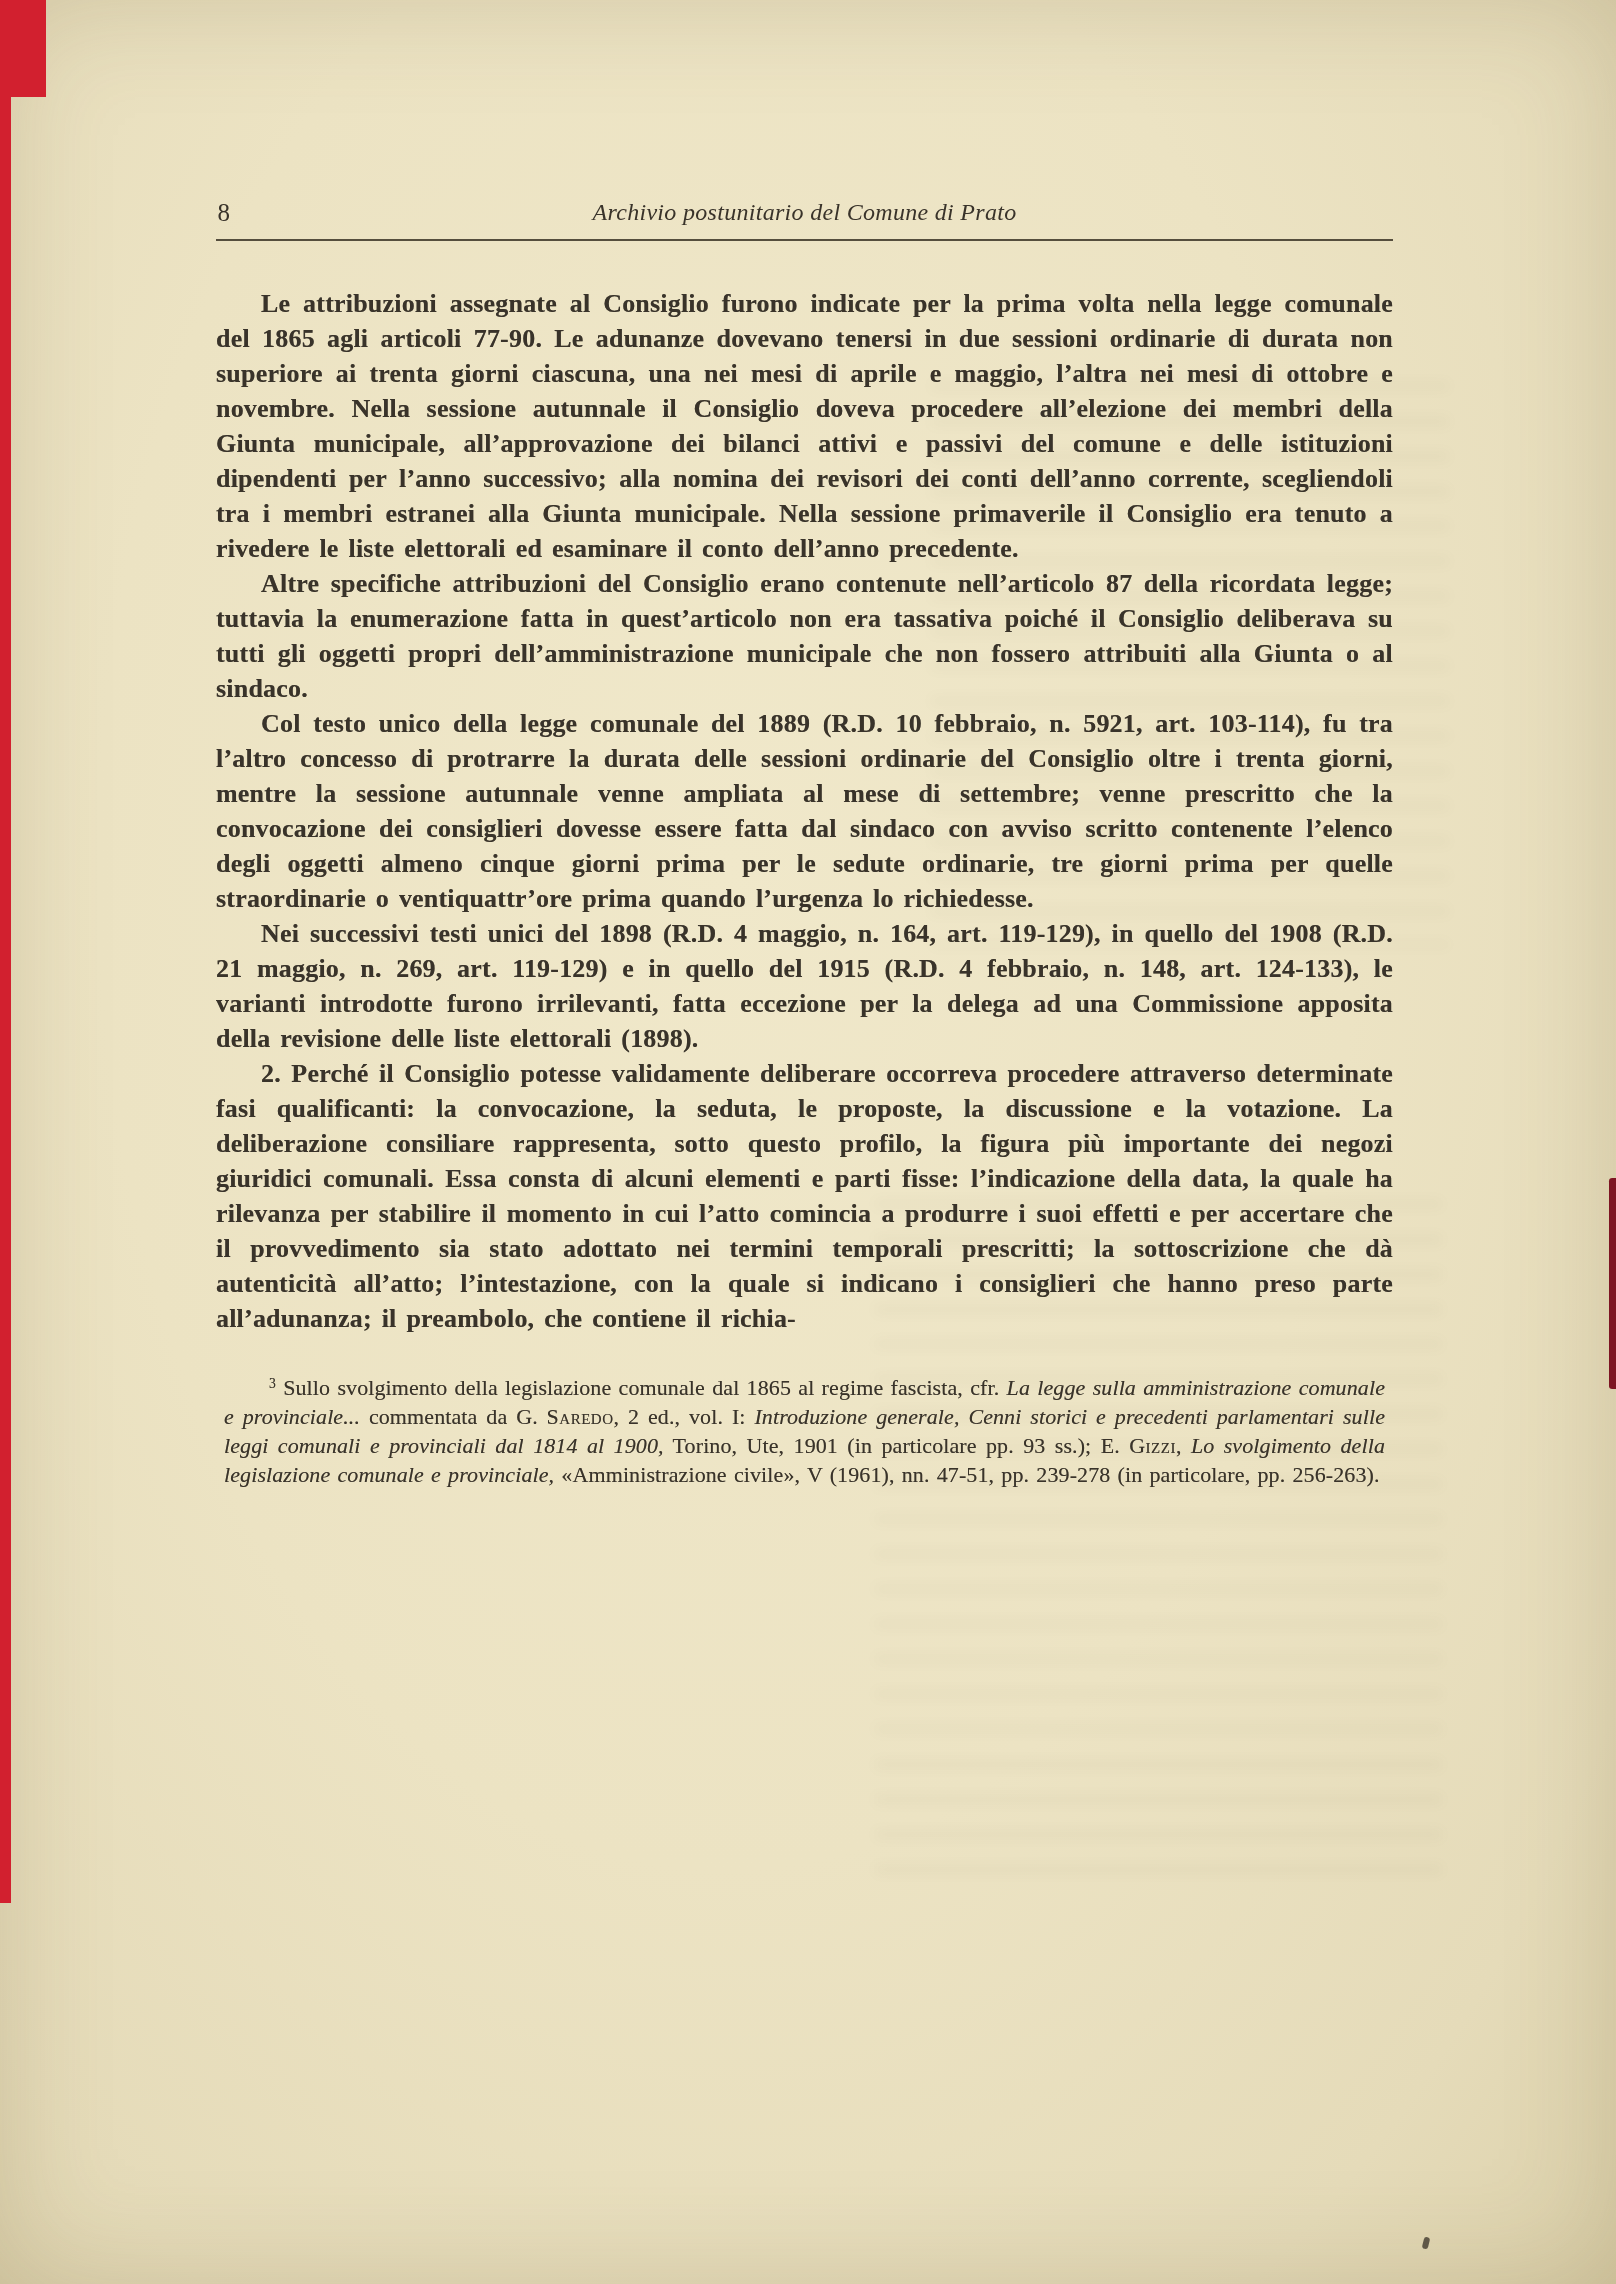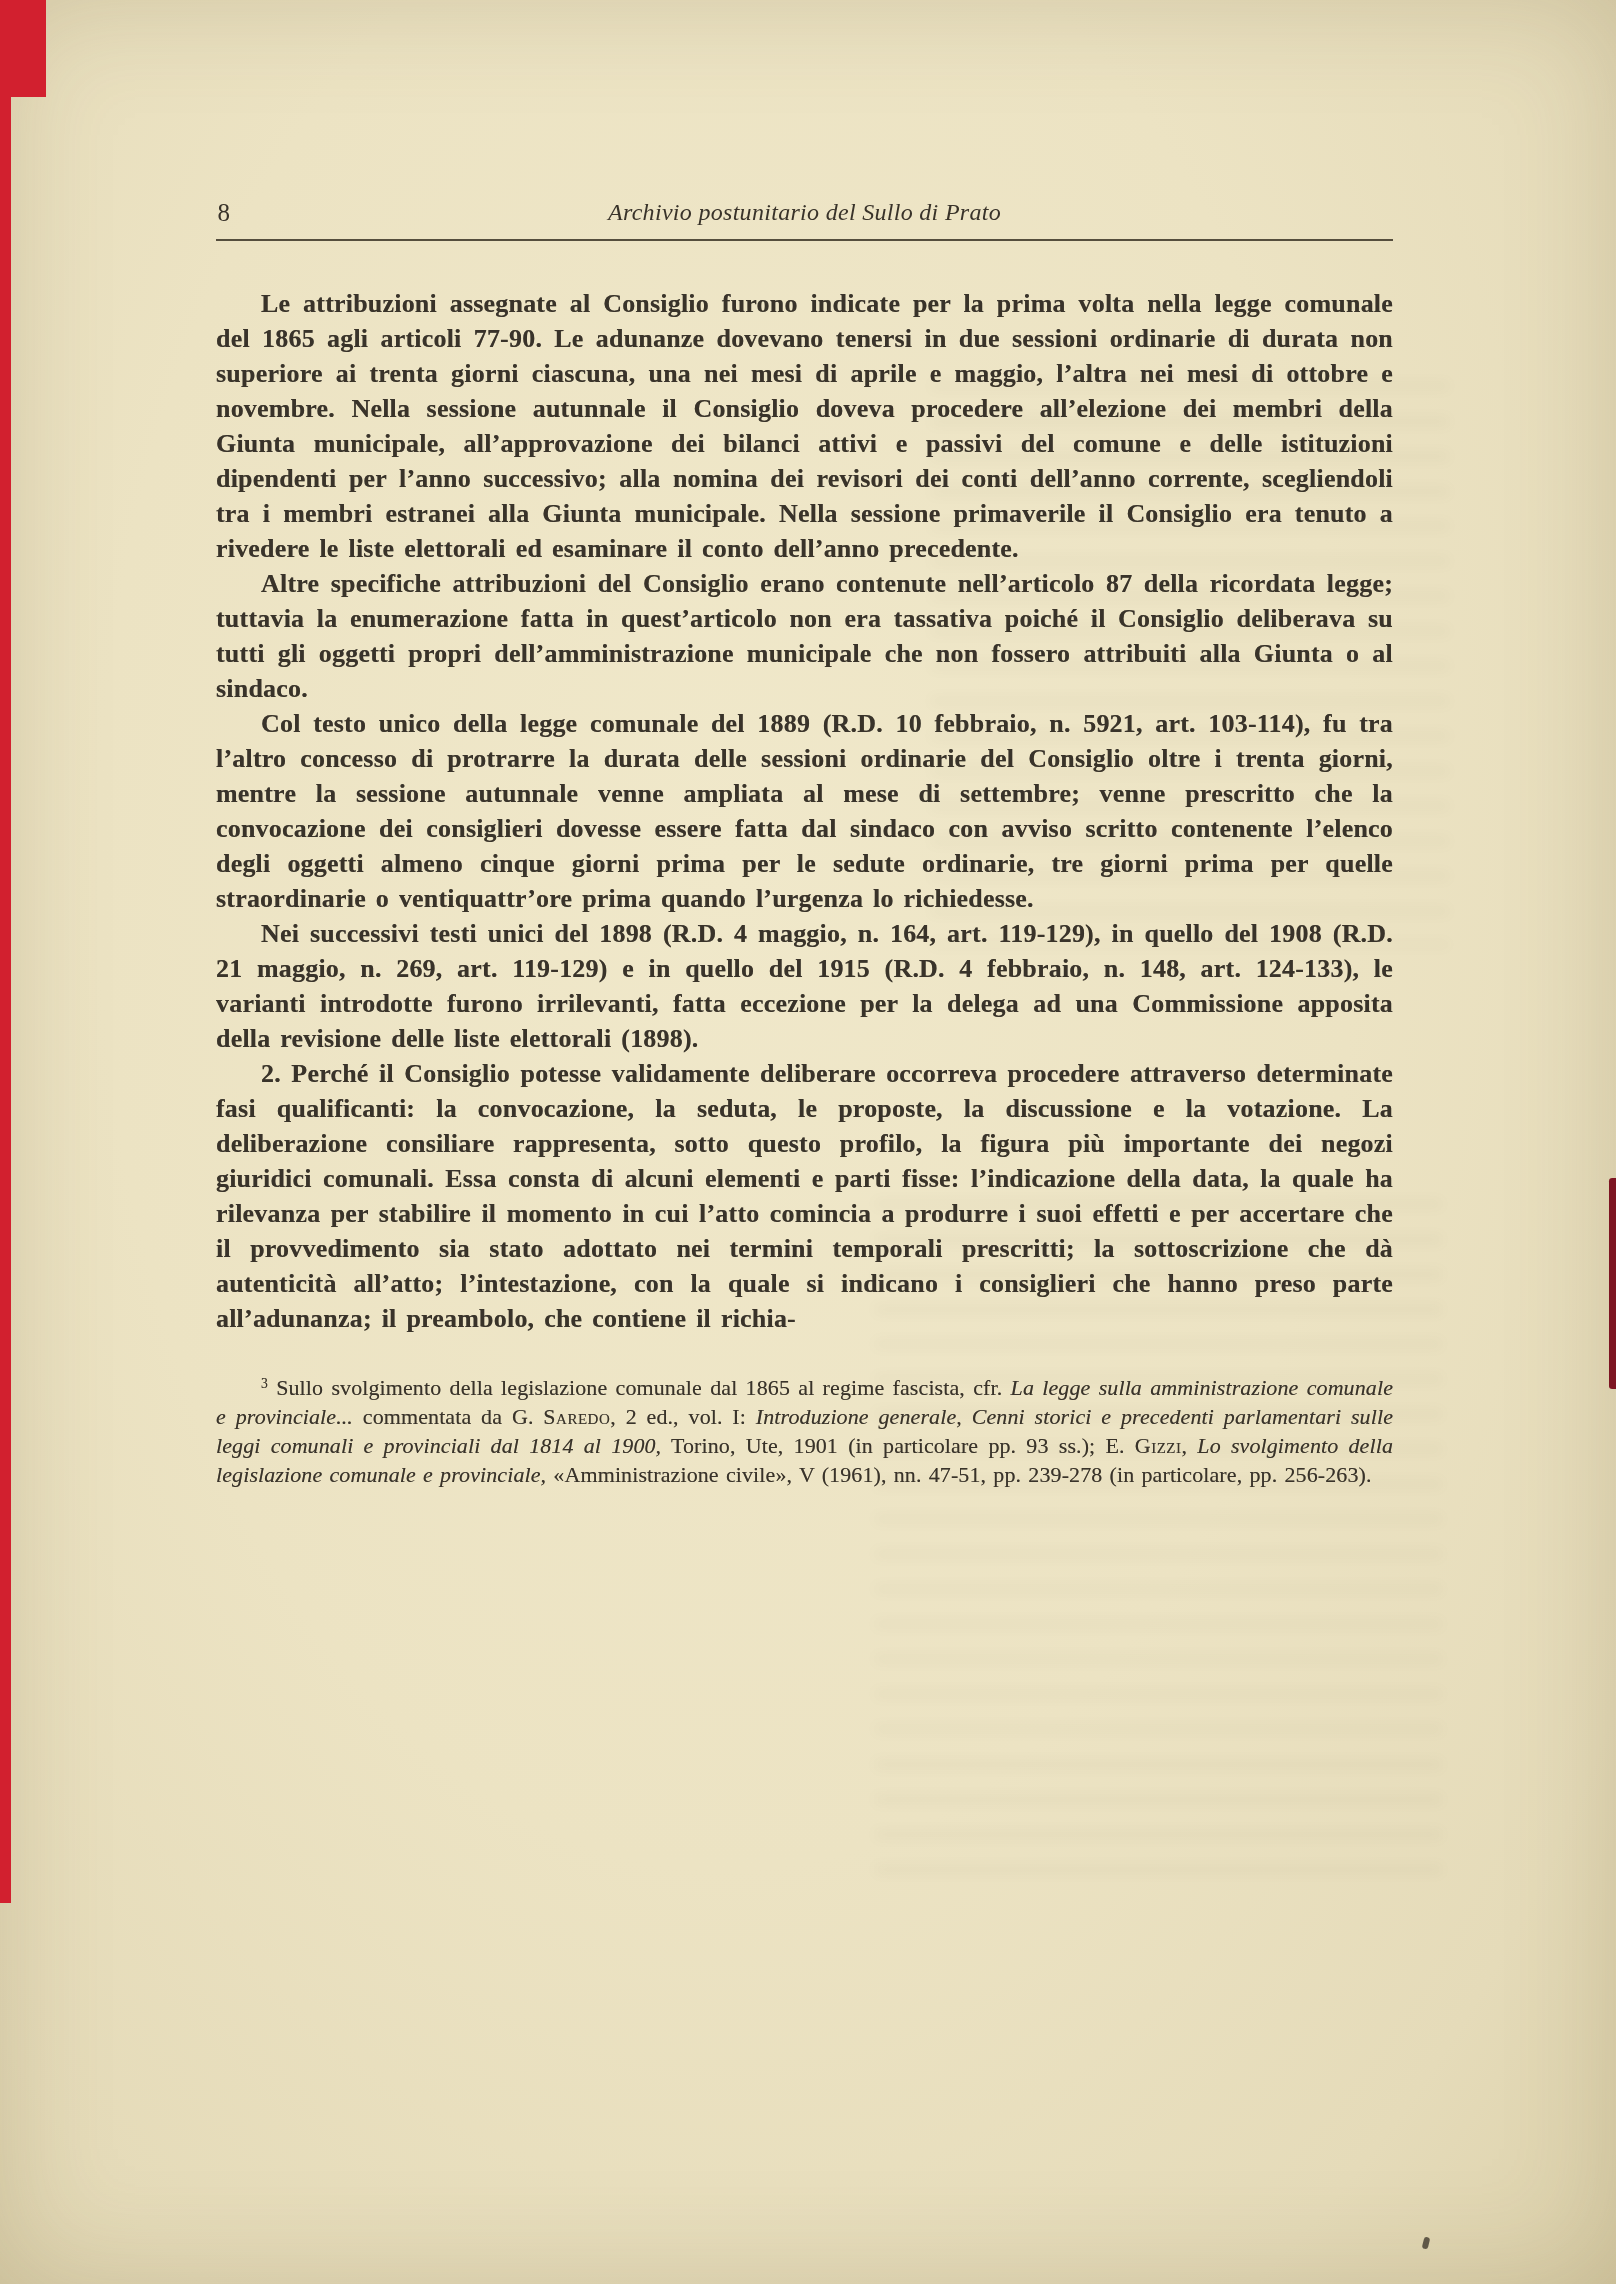--- a/index.html
+++ b/index.html
@@ -112,21 +112,21 @@
   .footnote {
     margin-top: 37px;
     font-size: 22px;
     line-height: 29px;
     text-align: justify;
     letter-spacing: 0.1px;
     word-spacing: 1.6px;
     text-shadow: 0 0 0.5px rgba(57, 51, 42, 0.5);
   }
   .footnote p {
-    margin: 0;
+    margin: 8px;
     text-indent: 45px;
   }
   
   .s-i   { font-style: italic; }
   .s-sc  { font-variant: small-caps; letter-spacing: 0.5px; }
   .s-sup { font-size: 0.62em; vertical-align: 0.55em; line-height: 0; }
 </style>
 </head>
 <body>
 
@@ -137,21 +137,21 @@
 
   <div class="edge-strip"></div>
   <div class="edge-corner"></div>
   <div class="edge-mark"></div>
   <div class="speck"></div>
 
   <div class="content">
 
     <header class="page-header">
       <span class="page-number">8</span>
-      <span class="running-title">Archivio postunitario del Sullo di Prato</span>
+      <span class="running-title">Archivio postunitario del Comune di Prato</span>
     </header>
 
     <div class="header-rule"></div>
 
     <main class="body-text">
       <p><span>Le attribuzioni assegnate al Consiglio furono indicate per la prima volta nella legge comunale del 1865 agli articoli 77-90. Le adunanze dovevano tenersi in due sessioni ordinarie di durata non superiore ai trenta giorni ciascuna, una nei mesi di aprile e maggio, l’altra nei mesi di ottobre e novembre. Nella sessione autunnale il Consiglio doveva procedere all’elezione dei membri della Giunta municipale, all’approvazione dei bilanci attivi e passivi del comune e delle istituzioni dipendenti per l’anno successivo; alla nomina dei revisori dei conti dell’anno corrente, scegliendoli tra i membri estranei alla Giunta municipale. Nella sessione primaverile il Consiglio era tenuto a rivedere le liste elettorali ed esaminare il conto dell’anno precedente.</span></p>
       <p><span>Altre specifiche attribuzioni del Consiglio erano contenute nell’articolo 87 della ricordata legge; tuttavia la enumerazione fatta in quest’articolo non era tassativa poiché il Consiglio deliberava su tutti gli oggetti propri dell’amministrazione municipale che non fossero attribuiti alla Giunta o al sindaco.</span></p>
       <p><span>Col testo unico della legge comunale del 1889 (R.D. 10 febbraio, n. 5921, art. 103-114), fu tra l’altro concesso di protrarre la durata delle sessioni ordinarie del Consiglio oltre i trenta giorni, mentre la sessione autunnale venne ampliata al mese di settembre; venne prescritto che la convocazione dei consiglieri dovesse essere fatta dal sindaco con avviso scritto contenente l’elenco degli oggetti almeno cinque giorni prima per le sedute ordinarie, tre giorni prima per quelle straordinarie o ventiquattr’ore prima quando l’urgenza lo richiedesse.</span></p>
       <p><span>Nei successivi testi unici del 1898 (R.D. 4 maggio, n. 164, art. 119-129), in quello del 1908 (R.D. 21 maggio, n. 269, art. 119-129) e in quello del 1915 (R.D. 4 febbraio, n. 148, art. 124-133), le varianti introdotte furono irrilevanti, fatta eccezione per la delega ad una Commissione apposita della revisione delle liste elettorali (1898).</span></p>
       <p><span>2. Perché il Consiglio potesse validamente deliberare occorreva procedere attraverso determinate fasi qualificanti: la convocazione, la seduta, le proposte, la discussione e la votazione. La deliberazione consiliare rappresenta, sotto questo profilo, la figura più importante dei negozi giuridici comunali. Essa consta di alcuni elementi e parti fisse: l’indicazione della data, la quale ha rilevanza per stabilire il momento in cui l’atto comincia a produrre i suoi effetti e per accertare che il provvedimento sia stato adottato nei termini temporali prescritti; la sottoscrizione che dà autenticità all’atto; l’intestazione, con la quale si indicano i consiglieri che hanno preso parte all’adunanza; il preambolo, che contiene il richia-</span></p>

